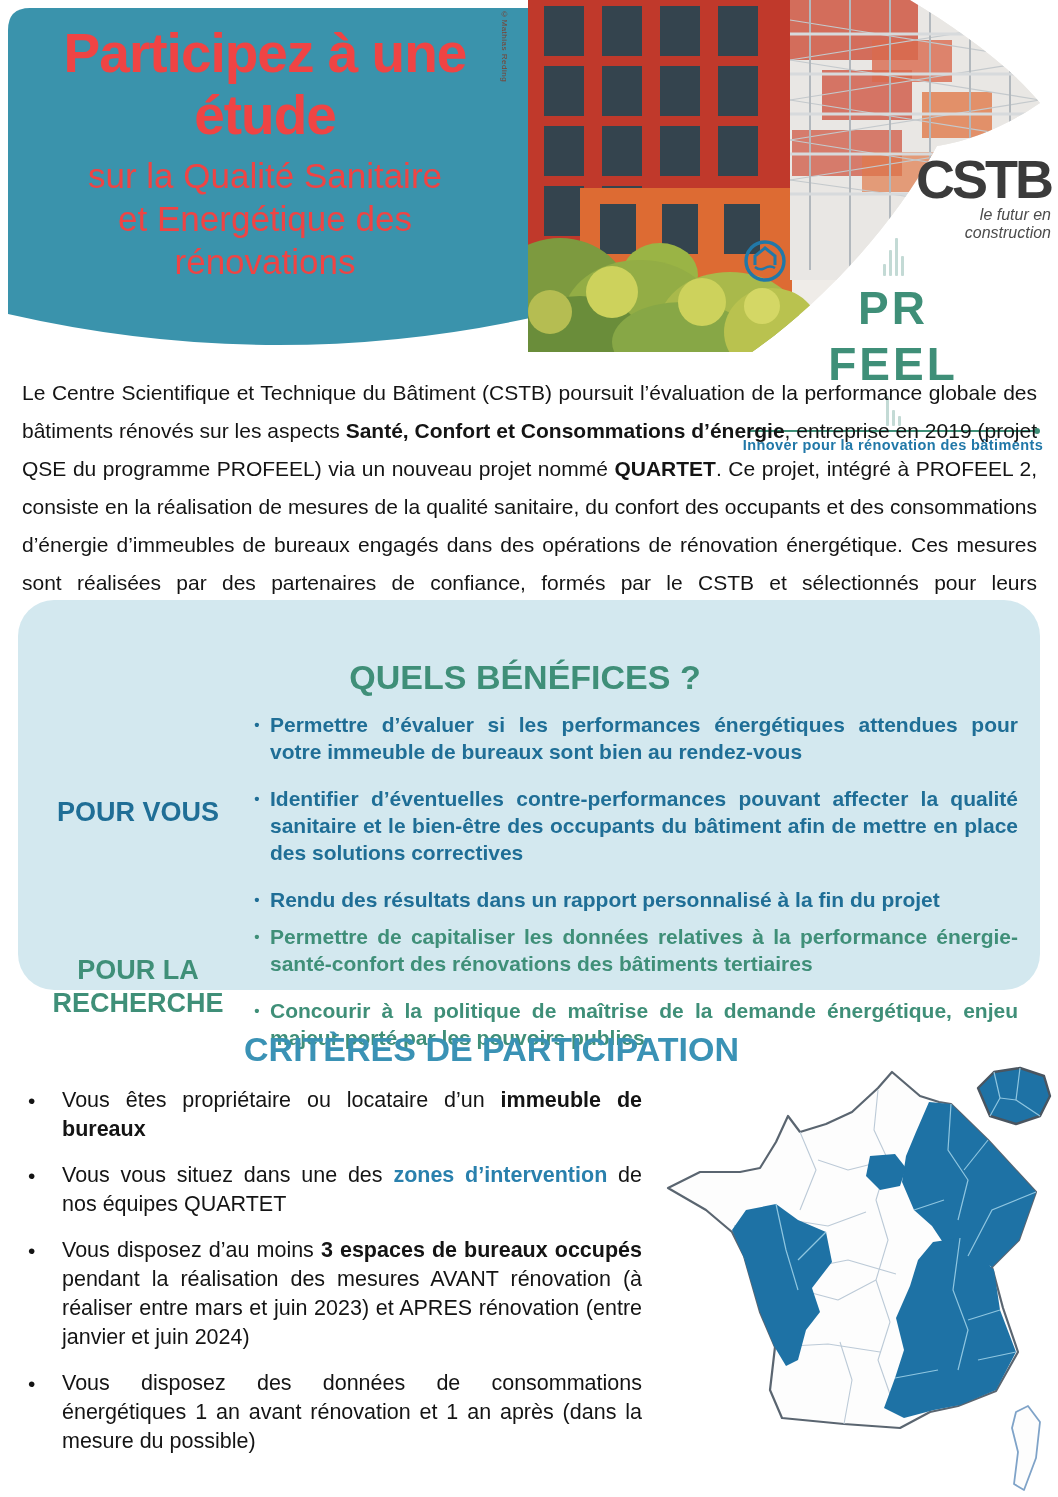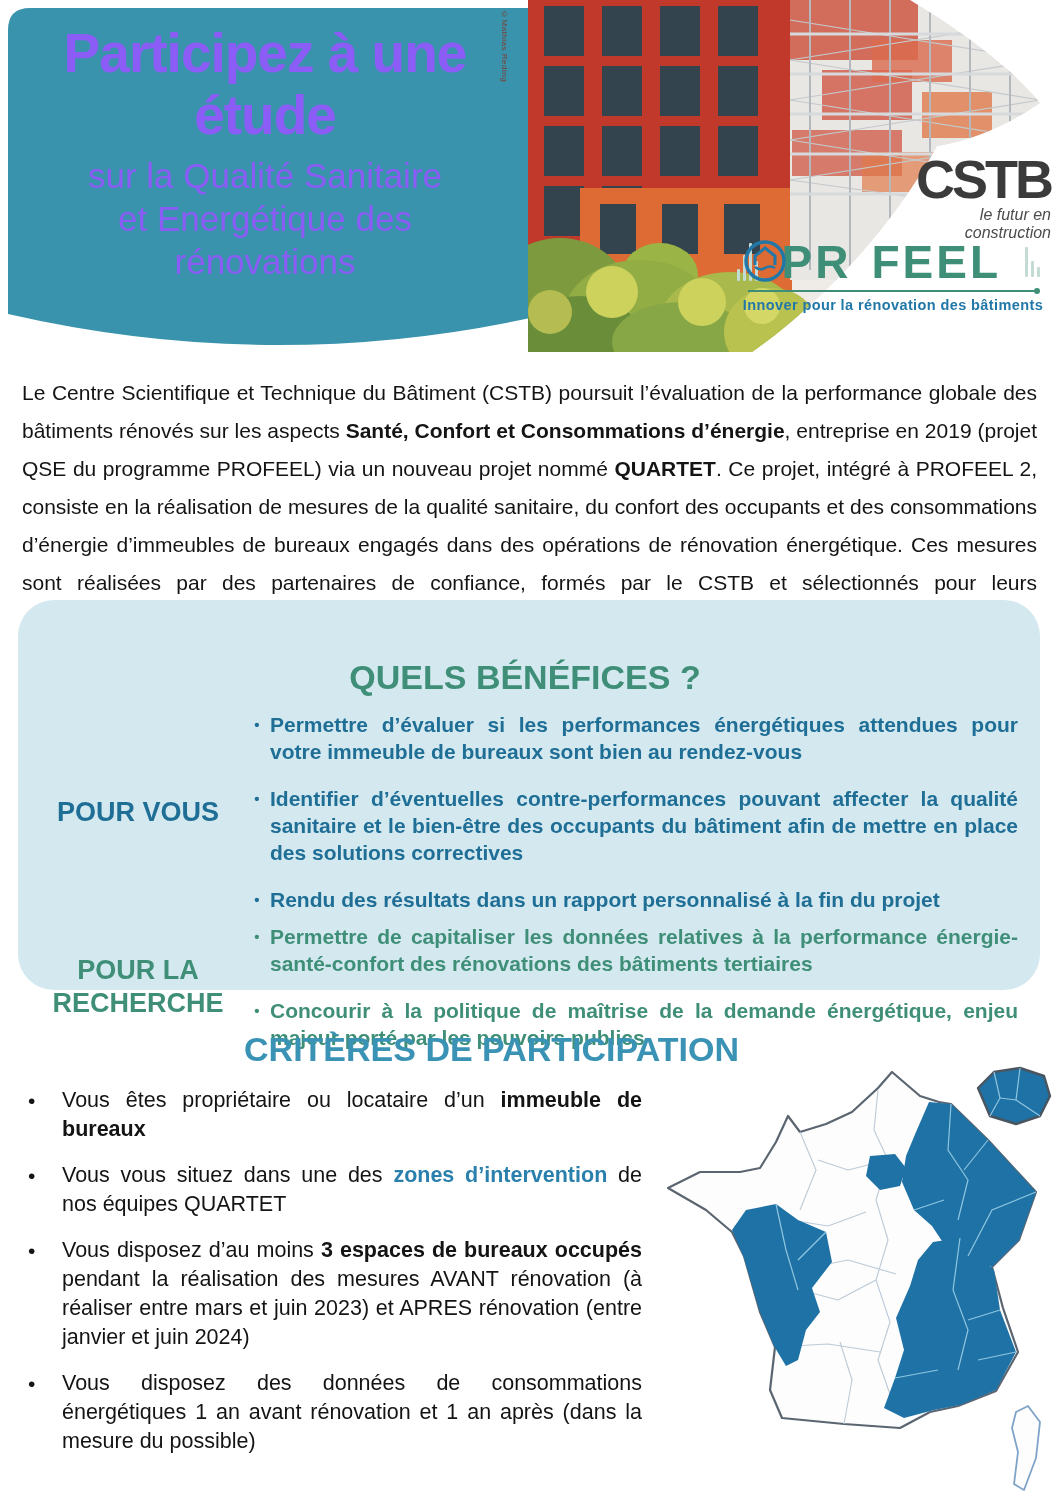--- a/index.html
+++ b/index.html
@@ -15,32 +15,32 @@
     --ink:#141414;
   }
   html,body{margin:0;padding:0;background:#fff;}
   body{width:1058px;height:1497px;overflow:hidden;
        font-family:"Liberation Sans", sans-serif;color:var(--ink);}
   #page{position:relative;width:1058px;height:1497px;background:#fff;}
 
   
   .header{position:absolute;left:0;top:0;width:1058px;height:352px;}
   .header svg{position:absolute;left:0;top:0;}
-  .hdr-text{position:absolute;left:30px;top:22px;width:470px;text-align:center;color:#8b5cf6;}
+  .hdr-text{position:absolute;left:30px;top:22px;width:470px;text-align:center;color:#ef4444;}
   .hdr-title{font-size:55px;font-weight:700;line-height:62px;letter-spacing:-1px;}
   .hdr-sub{font-size:35px;font-weight:400;line-height:43px;margin-top:8px;}
   .photo-credit{position:absolute;left:500px;top:10px;writing-mode:vertical-rl;
     font-size:8px;color:#7c3f2e;letter-spacing:.5px;}
 
   
   .cstb{position:absolute;left:893px;top:152px;width:158px;text-align:right;}
   .cstb-name{font-size:54px;font-weight:800;letter-spacing:-3px;color:var(--cstb-dark);line-height:54px;}
   .cstb-tag{font-size:16px;font-style:italic;color:#4c4c4c;margin-top:0px;}
   .profeel{position:absolute;left:742px;top:238px;width:302px;text-align:center;}
-  .profeel-row{display:flex;align-items:center;justify-content:flex-end;gap:20px;}
+  .profeel-row{display:flex;align-items:center;justify-content:flex-end;gap:8px;flex-direction:column;}
   .profeel-name{font-size:46px;font-weight:700;letter-spacing:3px;color:var(--green);line-height:48px;}
   .profeel-bars{display:flex;align-items:flex-end;gap:3px;margin:0 4px;}
   .profeel-bars i{display:block;width:3px;background:#c3dad5;border-radius:1px;}
   .profeel-rule{position:relative;height:2px;background:var(--green);margin:4px 6px 5px 6px;}
   .profeel-rule b{position:absolute;right:-2px;top:-2px;width:6px;height:6px;border-radius:50%;background:var(--green);}
   .profeel-tag{font-size:14.5px;font-weight:700;color:var(--profeel-blue);letter-spacing:.4px;}
 
   
   .intro{position:absolute;left:22px;top:353px;width:1015px;
     font-size:21px;line-height:38px;text-align:justify;color:var(--ink);}

